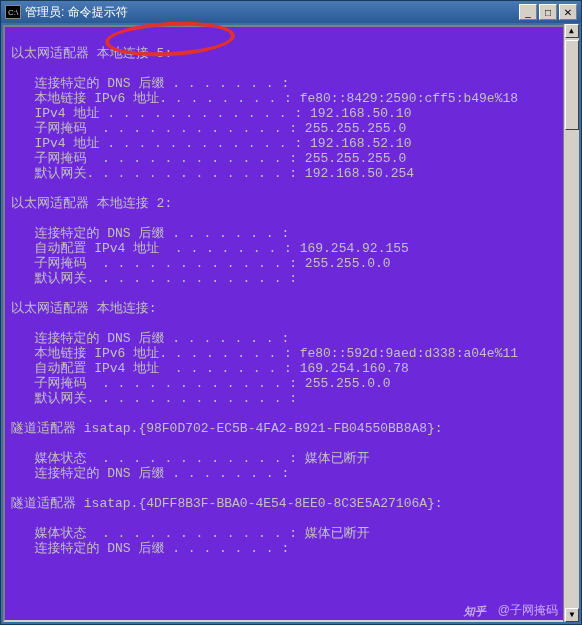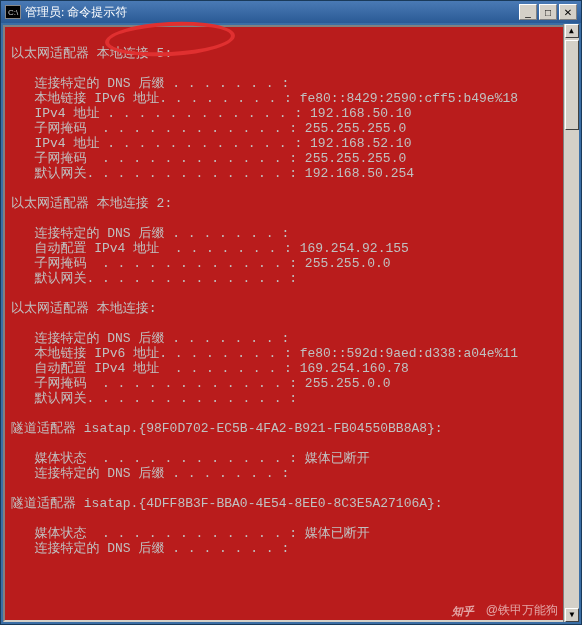--- a/index.html
+++ b/index.html
@@ -35,39 +35,39 @@
       height: 14px;
       background: #000;
       border: 1px solid #888;
       margin-right: 4px;
       display: flex;
       align-items: center;
       justify-content: center;
       font-size: 8px;
       color: #ccc;
     }
-    .titlebar-text { flex: 1; font-family: Liberation Serif, serif; }
+    .titlebar-text { flex: 1; }
     .window-controls { display: flex; gap: 2px; }
     .win-btn {
       width: 18px;
       height: 16px;
       background: #d4d0c8;
       border: 1px solid #fff;
       border-right-color: #808080;
       border-bottom-color: #808080;
       display: flex;
       align-items: center;
       justify-content: center;
       font-size: 10px;
       color: #000;
       cursor: pointer;
     }
     .terminal {
       flex: 1;
-      background: #b91c1c;
+      background: #6d28d9;
       color: #c0c0c0;
       padding: 4px 6px;
       font-family: "NSimSun", "SimSun", "Courier New", monospace;
       font-size: 13px;
       line-height: 15px;
       white-space: pre;
       overflow: hidden;
       position: relative;
       border: 2px solid #d4d0c8;
       border-top-color: #808080;
@@ -158,14 +158,14 @@
     <div class="sb-btn">▲</div>
     <div class="sb-thumb"></div>
     <div class="sb-btn" style="position:absolute;bottom:0;left:1px">▼</div>
   </div>
 </div>
 
 <div class="red-circle"></div>
 
 <div class="watermark">
   <span class="zhihu-logo">知乎</span>
-  <span>@铁甲万能狗</span>
+  <span>@子网掩码</span>
 </div>
 
 </body></html>

